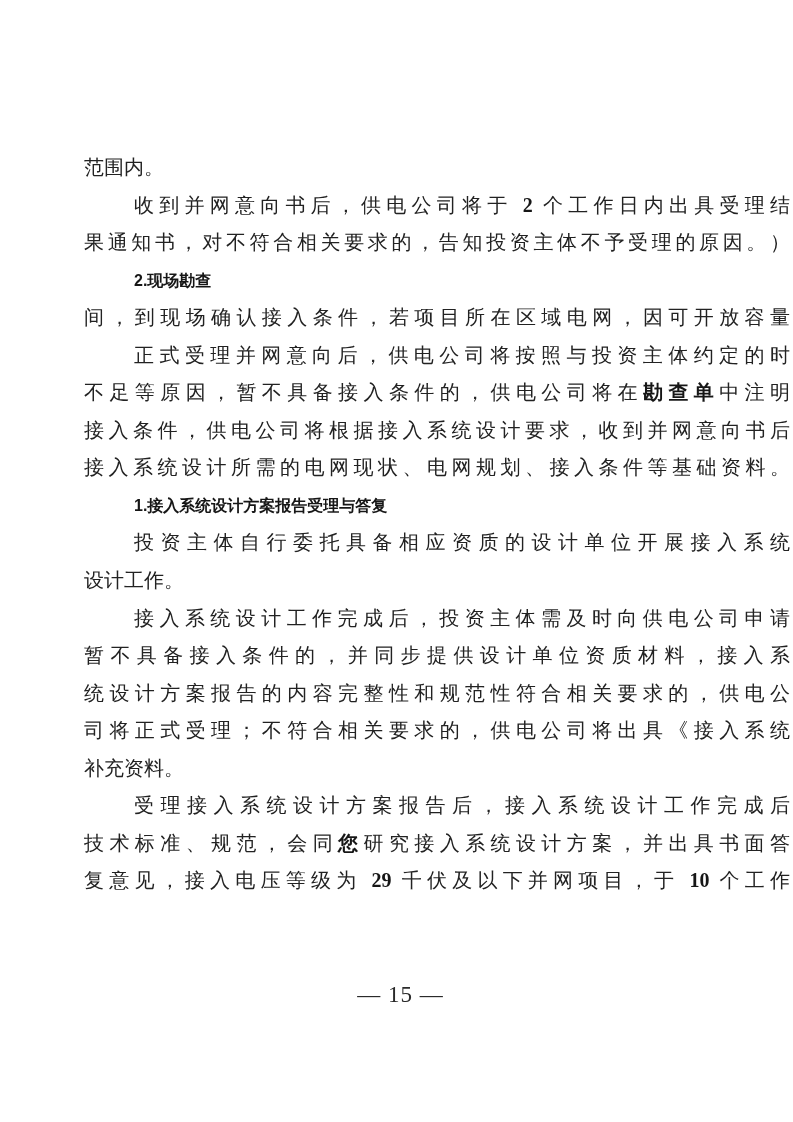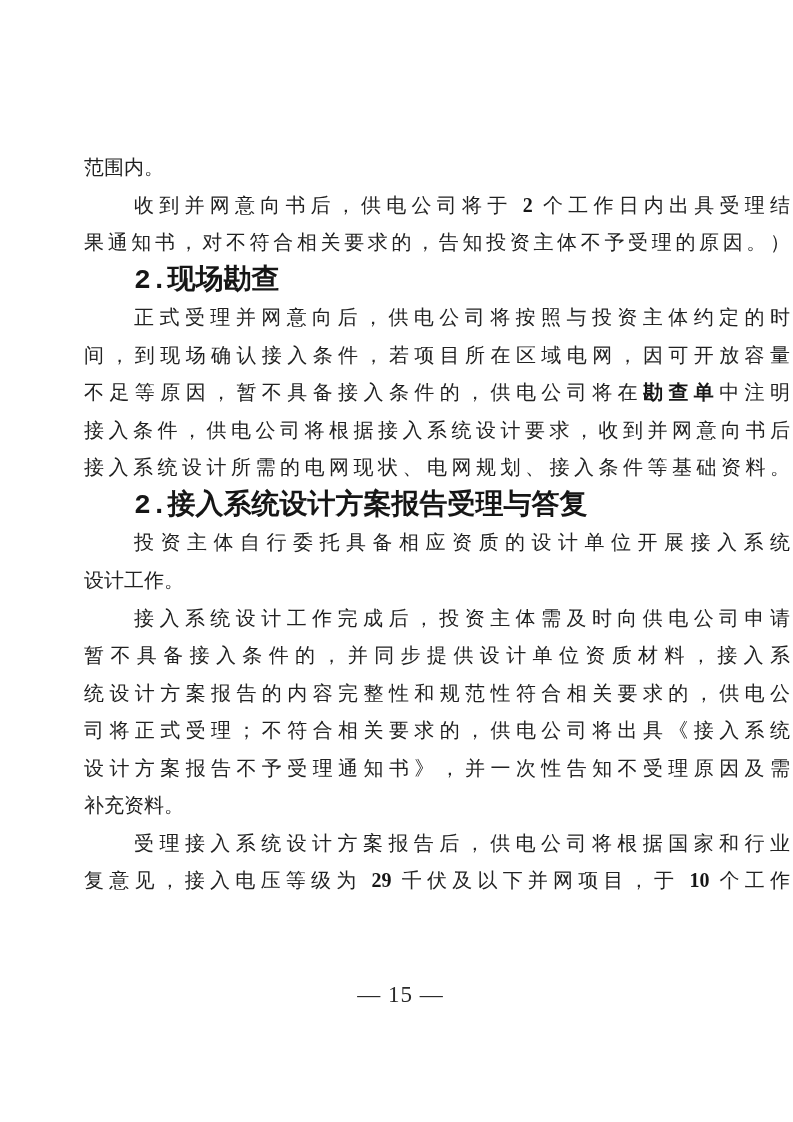--- a/index.html
+++ b/index.html
@@ -30,24 +30,24 @@
     text-align: left;
   }
   .line.fill {
     text-align: justify;
     text-align-last: justify;
   }
   .line.indent {
     text-indent: 50px;
   }
   .line.heading {
-    font-family: Liberation Mono, monospace;
+    font-family: Liberation Sans, sans-serif;
     font-weight: 700;
     color: #151515;
-    font-size: 28px;
+    font-size: 16px;
   }
   .seg-b {
     font-weight: 700;
     color: #161616;
   }
   .footer {
     position: absolute;
     top: 982px;
     left: 0;
     width: 100%;
@@ -60,31 +60,31 @@
 </style>
 </head>
 <body>
 
 <div class="page">
   <div class="content">
       <div class="line"><span>范围内。</span></div>
       <div class="line indent fill"><span>收到并网意向书后，供电公司将于 </span><span class="seg-b">2</span><span> 个工作日内出具受理结</span></div>
       <div class="line fill"><span>果通知书，对不符合相关要求的，告知投资主体不予受理的原因。）</span></div>
       <div class="line heading indent"><span class="seg-b">2.现场勘查</span></div>
+      <div class="line fill"><span>间，到现场确认接入条件，若项目所在区域电网，因可开放容量</span></div>
       <div class="line indent fill"><span>正式受理并网意向后，供电公司将按照与投资主体约定的时</span></div>
-      <div class="line fill"><span>间，到现场确认接入条件，若项目所在区域电网，因可开放容量</span></div>
       <div class="line fill"><span>不足等原因，暂不具备接入条件的，供电公司将在</span><span class="seg-b">勘查单</span><span>中注明</span></div>
       <div class="line fill"><span>接入条件，供电公司将根据接入系统设计要求，收到并网意向书后</span></div>
       <div class="line fill"><span>接入系统设计所需的电网现状、电网规划、接入条件等基础资料。</span></div>
-      <div class="line heading indent"><span class="seg-b">2.接入系统设计方案报告受理与答复</span></div>
+      <div class="line heading indent"><span class="seg-b">1.接入系统设计方案报告受理与答复</span></div>
       <div class="line indent fill"><span>投资主体自行委托具备相应资质的设计单位开展接入系统</span></div>
       <div class="line"><span>设计工作。</span></div>
       <div class="line indent fill"><span>接入系统设计工作完成后，投资主体需及时向供电公司申请</span></div>
       <div class="line fill"><span>暂不具备接入条件的，并同步提供设计单位资质材料，接入系</span></div>
       <div class="line fill"><span>统设计方案报告的内容完整性和规范性符合相关要求的，供电公</span></div>
       <div class="line fill"><span>司将正式受理；不符合相关要求的，供电公司将出具《接入系统</span></div>
-      <div class="line fill"><span>设计方案报告不予受理通知书》，并一次性告知不受理原因及需</span></div>
       <div class="line"><span>补充资料。</span></div>
-      <div class="line indent fill"><span>受理接入系统设计方案报告后，供电公司将根据国家和行业</span></div>
+      <div class="line indent fill"><span>受理接入系统设计方案报告后，接入系统设计工作完成后</span></div>
+      <div class="line fill"><span>技术标准、规范，会同</span><span class="seg-b">您</span><span>研究接入系统设计方案，并出具书面答</span></div>
       <div class="line fill"><span>复意见，接入电压等级为 </span><span class="seg-b">29</span><span> 千伏及以下并网项目，于 </span><span class="seg-b">10</span><span> 个工作</span></div>
     </div>
   <div class="footer">— 15 —</div>
 </div>
 
 </body></html>

